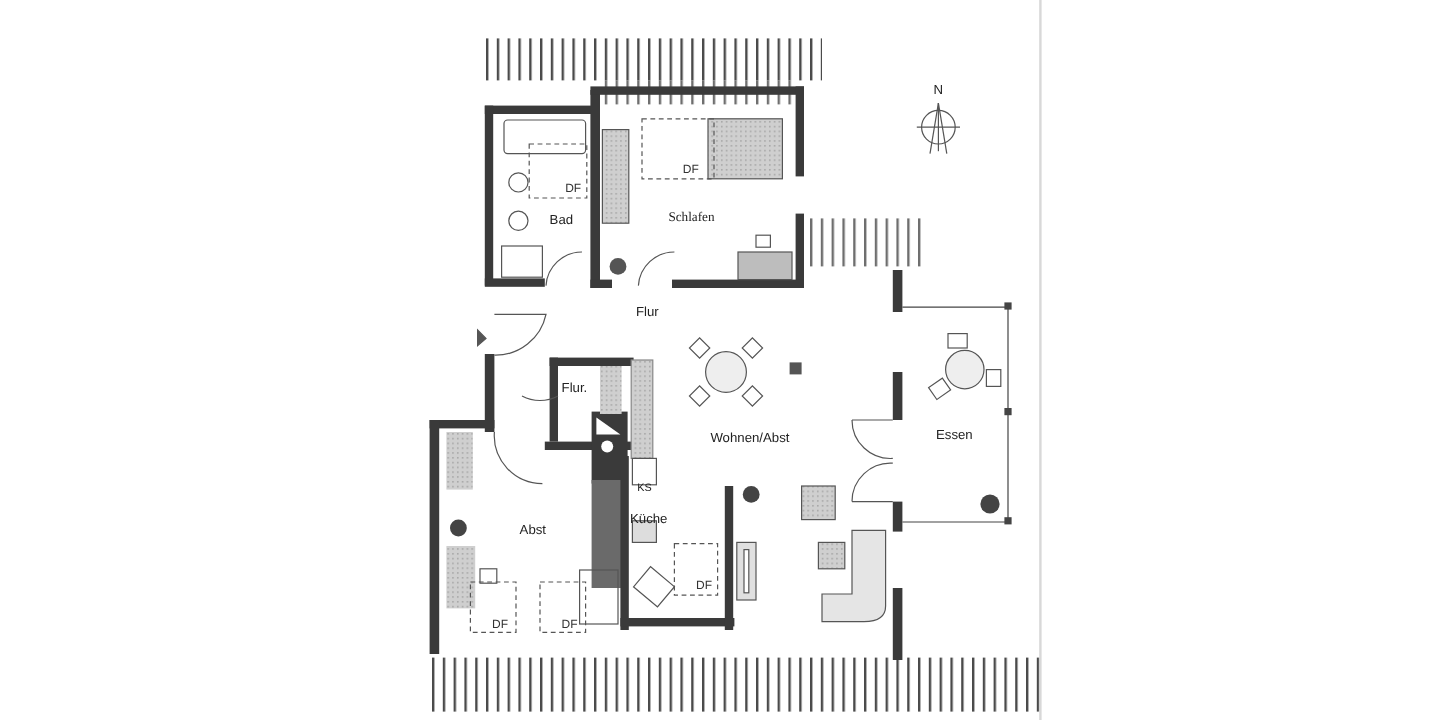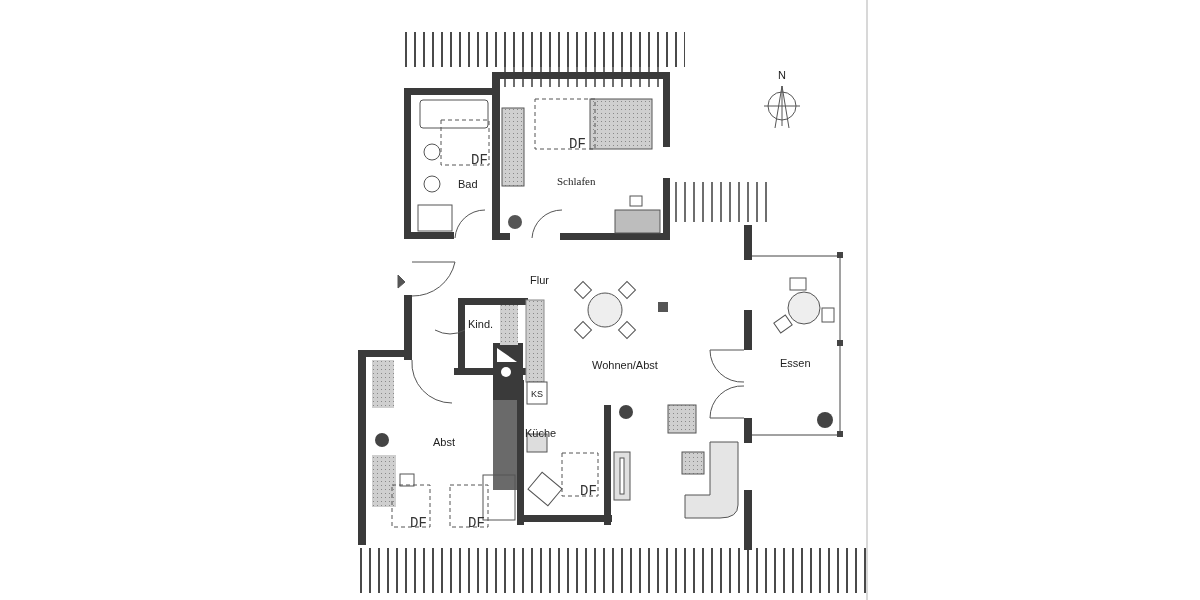--- a/index.html
+++ b/index.html
@@ -1,21 +1,21 @@
 <!DOCTYPE html>
 <html><head>
 <meta charset="utf-8">
 <style>
   html, body { margin:0; padding:0; background:#ffffff; }
   body { width:1200px; height:600px; position:relative; overflow:hidden;
          font-family:"Liberation Sans", "DejaVu Sans", sans-serif; }
   #plan { position:absolute; left:0; top:0; width:1200px; height:600px; }
   .label { position:absolute; font-size:11px; color:#222; white-space:nowrap; }
   .small { font-size:9px; }
-  .df { font-size:14px; color:#333;font-family:Liberation Mono, monospace; }
+  .df { font-size:10px; color:#333; }
   .edge { position:absolute; top:0; bottom:0; width:2px; background:#d8d8d8; }
 </style>
 </head>
 <body>
 
 <div id="plan">
 <svg width="1200" height="600" viewBox="0 0 1200 600" xmlns="http://www.w3.org/2000/svg">
   <defs>
     <pattern id="hatch" width="9" height="40" patternUnits="userSpaceOnUse">
       <rect x="0" y="0" width="2" height="40" fill="#4a4a4a"></rect>
@@ -161,25 +161,25 @@
     <line x1="782" y1="86" x2="782" y2="126"></line>
   </g>
 </svg>
 </div>
 
 <div class="edge" style="left:866px;"></div>
 
 <span class="label" style="left:778px;top:69px;">N</span>
 <span class="label" style="left:458px;top:178px;">Bad</span>
 <span class="label" style="left:557px;top:175px;font-family:Liberation Serif, serif;">Schlafen</span>
-<span class="label" style="left:530px;top:274px;">Flur</span>
-<span class="label" style="left:468px;top:318px;">Kind.</span>
+<span class="label" style="left:530px;top:254px;">Flur</span>
+<span class="label" style="left:468px;top:318px;">Flur.</span>
 <span class="label" style="left:592px;top:359px;">Wohnen/Abst</span>
 <span class="label" style="left:780px;top:357px;">Essen</span>
 <span class="label" style="left:433px;top:436px;">Abst</span>
 <span class="label" style="left:525px;top:427px;">Küche</span>
 
-<span class="label small" style="left:531px;top:389px;">KS</span>
+<span class="label small" style="left:531px;top:401px;">KS</span>
 <span class="label df" style="left:471px;top:152px;">DF</span>
 <span class="label df" style="left:569px;top:136px;">DF</span>
 <span class="label df" style="left:410px;top:515px;">DF</span>
 <span class="label df" style="left:468px;top:515px;">DF</span>
 <span class="label df" style="left:580px;top:483px;">DF</span>
 
 </body></html>

